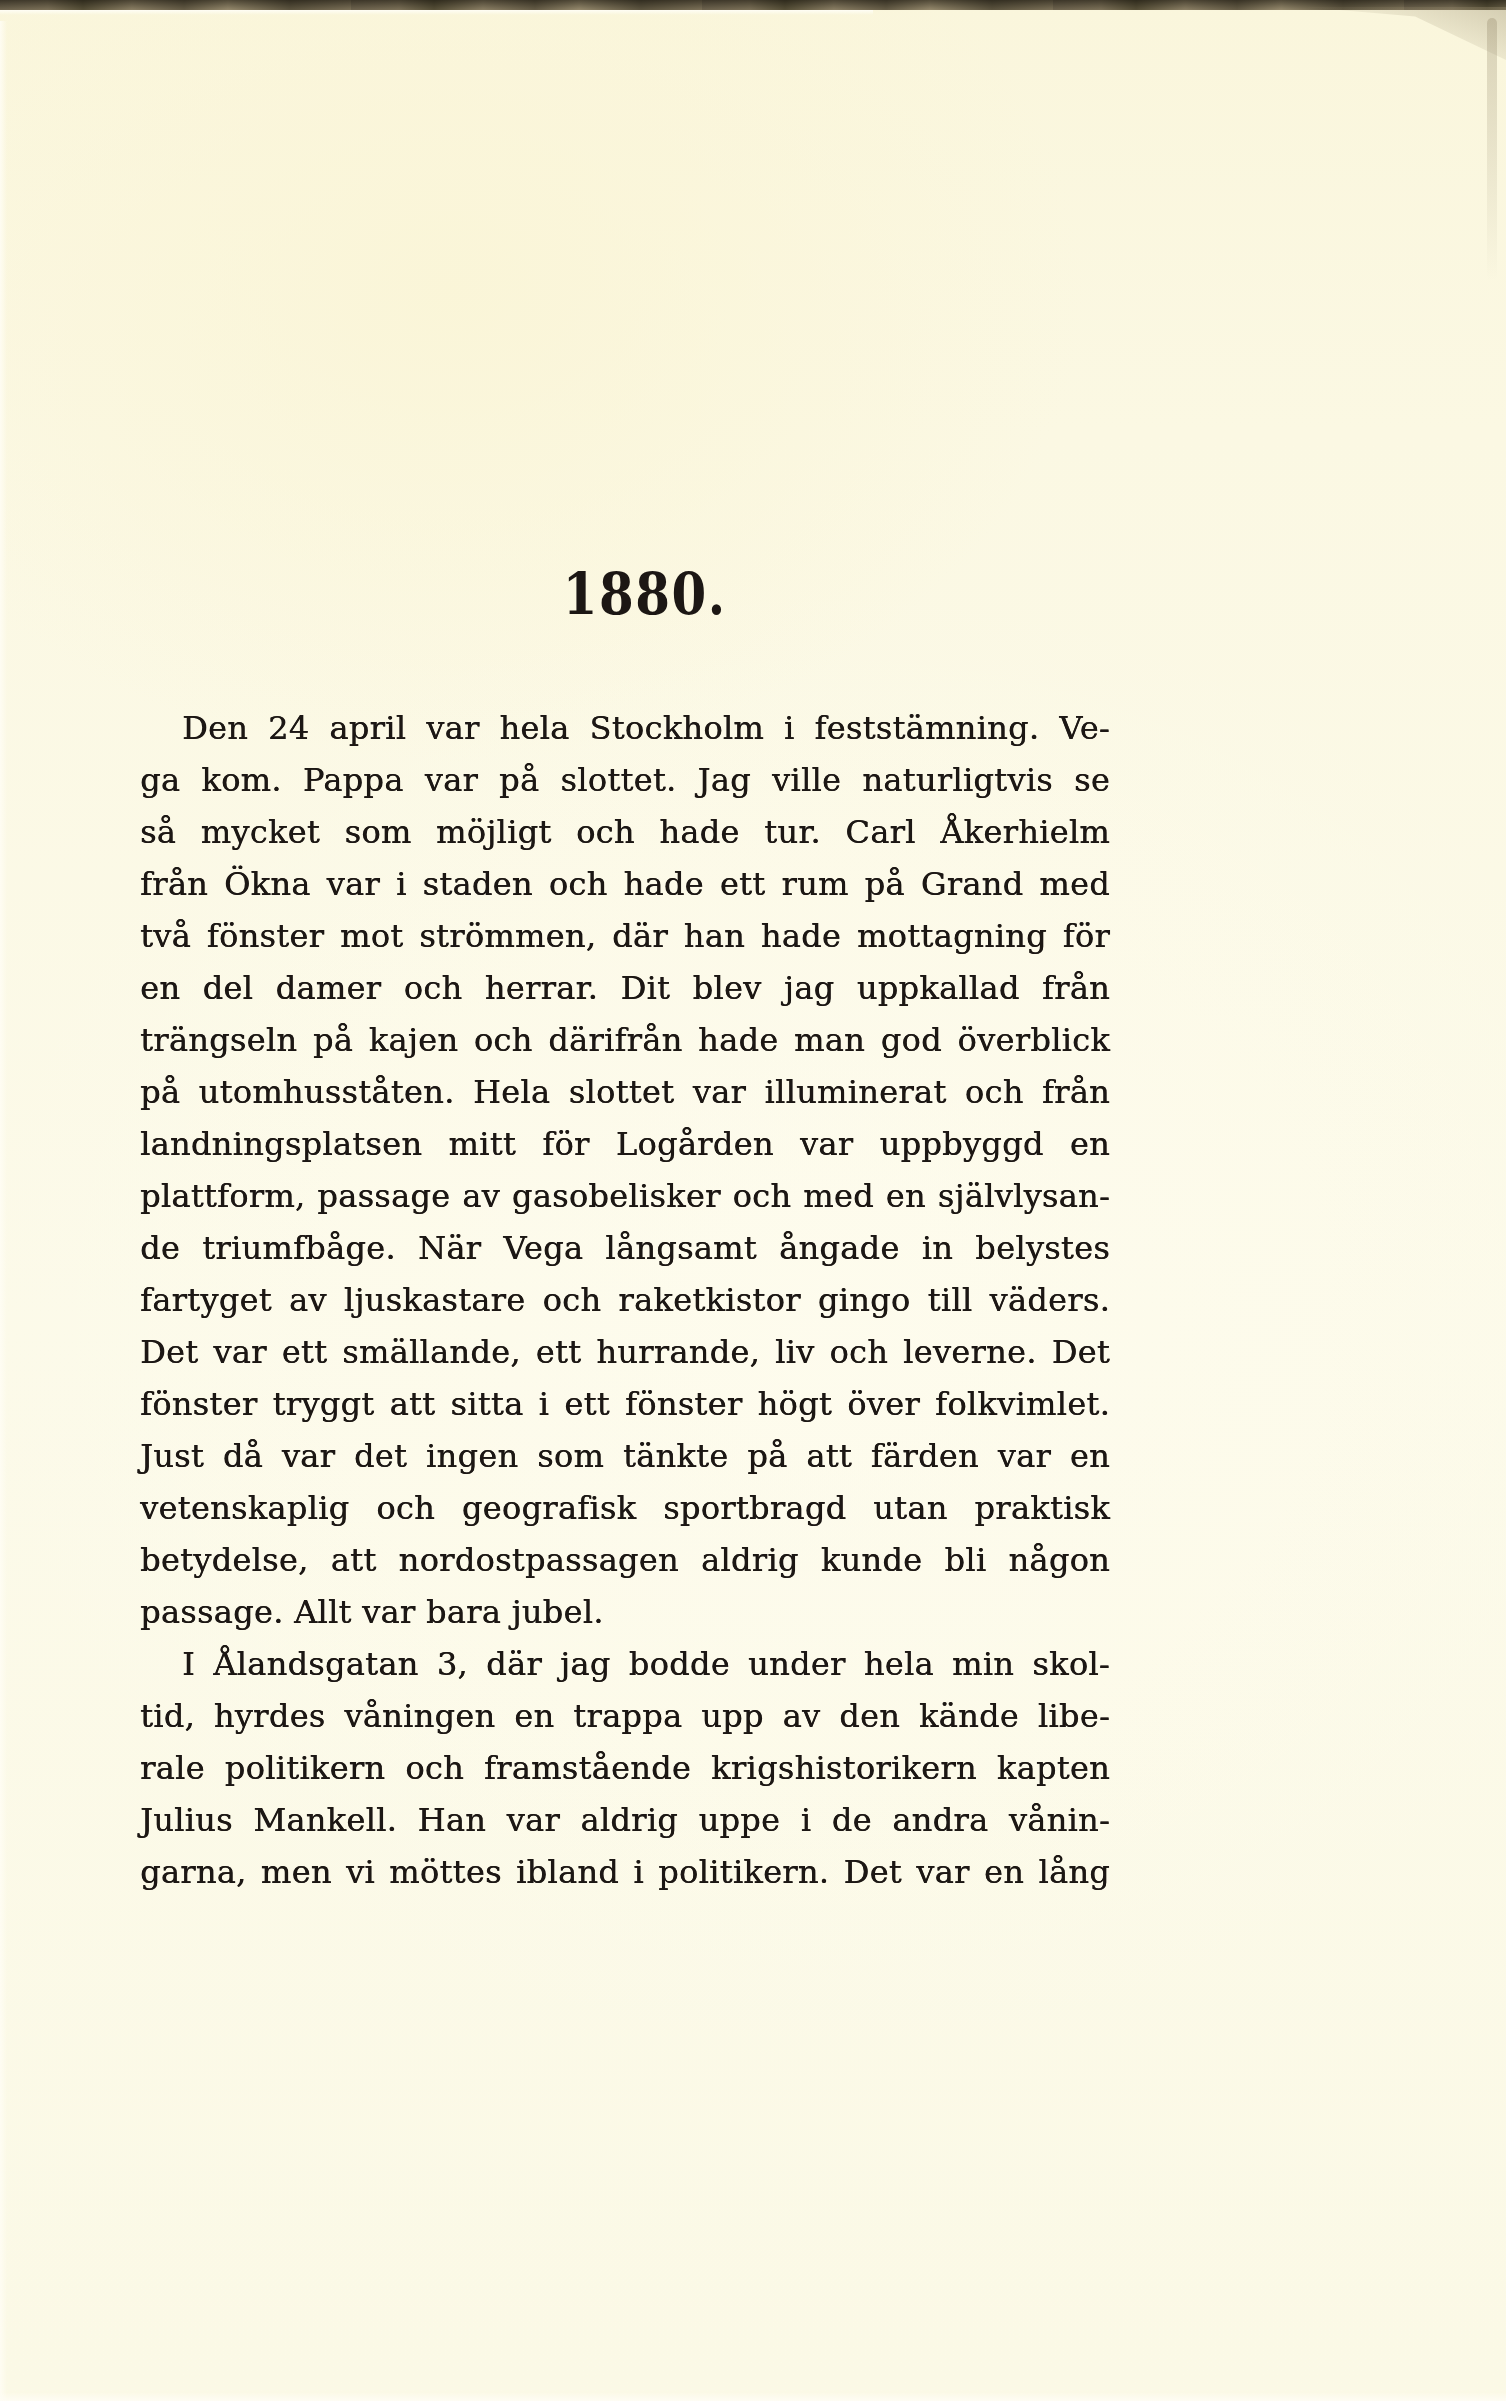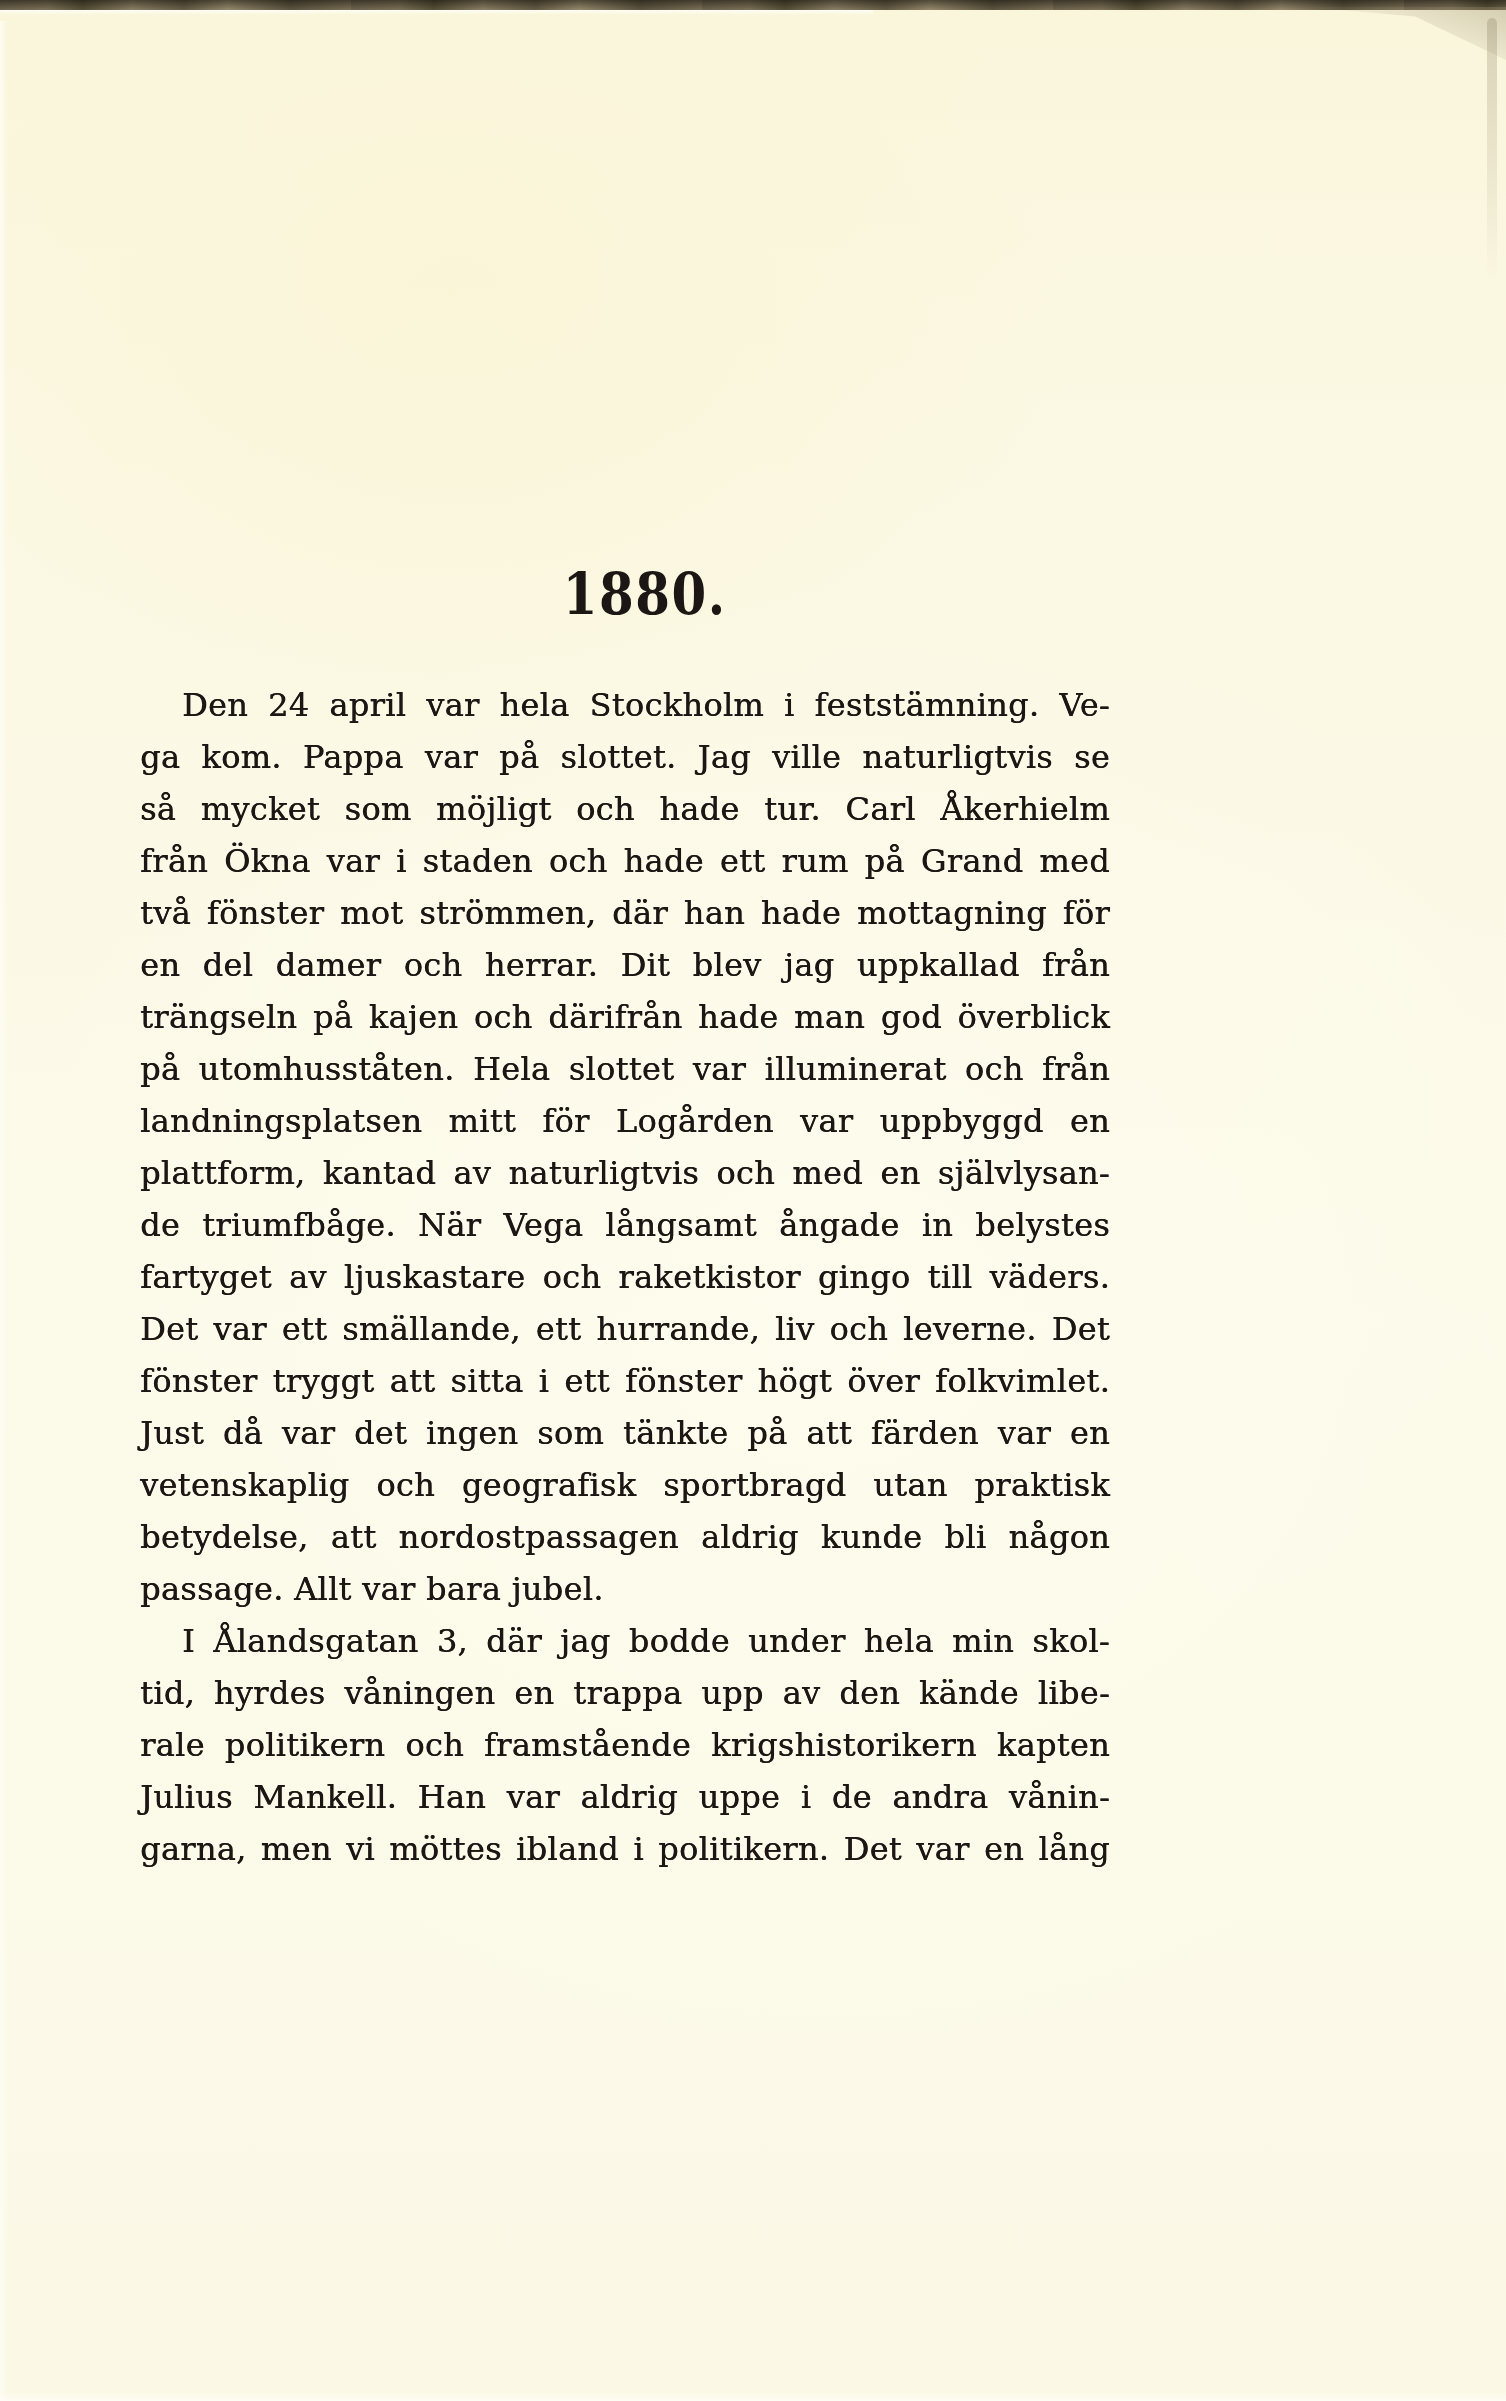--- a/index.html
+++ b/index.html
@@ -80,21 +80,21 @@
     text-align: center;
     font-size: 58px;
     font-weight: bold;
     letter-spacing: 1.8px;
     color: #1c1714;
     transform: scaleX(0.86);
     transform-origin: 50% 50%;
   }
   .text-block {
     position: absolute;
-    top: 679px;
+    top: 702px;
     left: 140px;
     width: 970px;
   }
   .line {
     height: 52px;
     line-height: 52px;
     font-size: 32px;
     color: #1c1714;
     text-align: justify;
     text-align-last: justify;
@@ -126,21 +126,21 @@
   <div class="text-block">
       <div class="line indent">Den 24 april var hela Stockholm i feststämning.  Ve-</div>
       <div class="line">ga kom.  Pappa var på slottet.  Jag ville naturligtvis se</div>
       <div class="line">så mycket som möjligt och hade tur.  Carl Åkerhielm</div>
       <div class="line">från Ökna var i staden och hade ett rum på Grand med</div>
       <div class="line">två fönster mot strömmen, där han hade mottagning för</div>
       <div class="line">en del damer och herrar.  Dit blev jag uppkallad från</div>
       <div class="line">trängseln på kajen och därifrån hade man god överblick</div>
       <div class="line">på utomhusståten. Hela slottet var illuminerat och från</div>
       <div class="line">landningsplatsen mitt för Logården var uppbyggd en</div>
-      <div class="line">plattform, kantad av naturligtvis och med en självlysan-</div>
+      <div class="line">plattform, passage av gasobelisker och med en självlysan-</div>
       <div class="line">de triumfbåge.  När Vega långsamt ångade in belystes</div>
       <div class="line">fartyget av ljuskastare och raketkistor gingo till väders.</div>
       <div class="line">Det var ett smällande, ett hurrande, liv och leverne. Det</div>
       <div class="line">fönster tryggt att sitta i ett fönster högt över folkvimlet.</div>
       <div class="line">Just då var det ingen som tänkte på att färden var en</div>
       <div class="line">vetenskaplig och geografisk sportbragd utan praktisk</div>
       <div class="line">betydelse, att nordostpassagen aldrig kunde bli någon</div>
       <div class="line flush">passage.  Allt var bara jubel.</div>
       <div class="line indent">I Ålandsgatan 3, där jag bodde under hela min skol-</div>
       <div class="line">tid, hyrdes våningen en trappa upp av den kände libe-</div>

